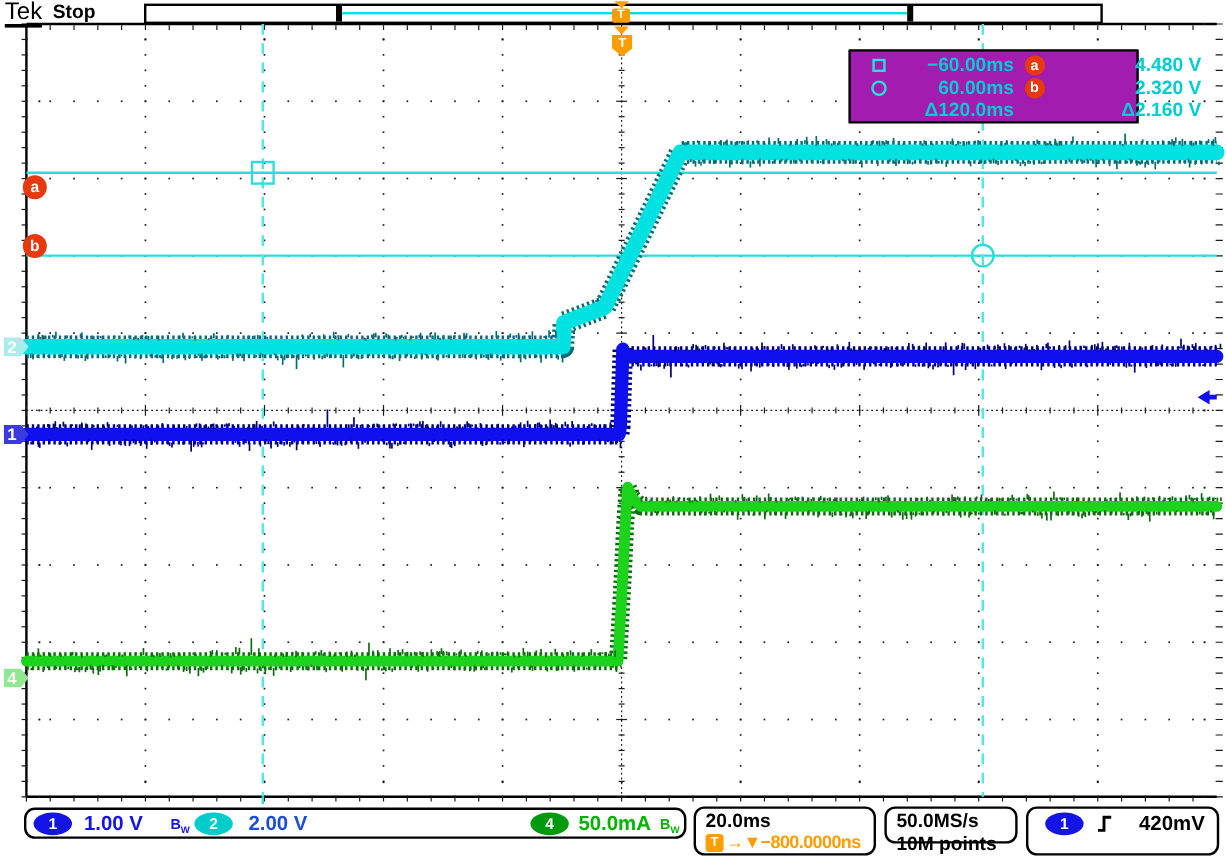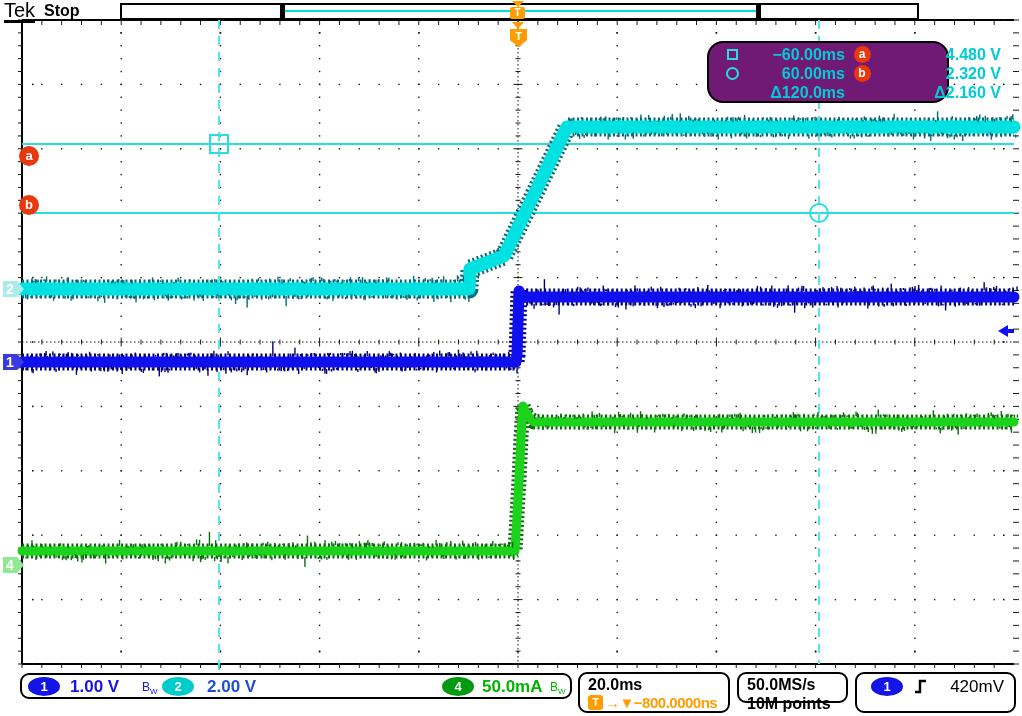--- a/index.html
+++ b/index.html
@@ -21,45 +21,45 @@
     clip-path:polygon(0 0,100% 0,100% 62%,50% 100%,0 62%)}
   
   #scope{position:absolute;left:0;top:0;z-index:1}
   
   .chm{left:1px;width:25px;height:20px;z-index:6;clip-path:polygon(0 0,68% 0,100% 50%,68% 100%,0 100%)}
   .chm-in{position:absolute;inset:2px;clip-path:polygon(0 0,68% 0,100% 50%,68% 100%,0 100%)}
   .chm span{position:absolute;left:5px;top:2px;font-size:14px;font-weight:bold;color:#fff;line-height:16px}
   .abm{left:19px;width:20px;height:20px;border-radius:50%;background:#e8380d;color:#fff;font-size:13px;font-weight:bold;
     text-align:center;line-height:20px;z-index:6}
   
-  .readout{left:707px;top:41px;width:242px;height:62px;background:#701a75;border:2px solid #000;border-radius:16px;z-index:5;
+  .readout{left:707px;top:41px;width:242px;height:62px;background:#a21caf;border:2px solid #000;border-radius:1px;z-index:5;
     display:grid;grid-template-columns:30px 98px 34px 122px;grid-auto-rows:19px;padding:2px 4px 0 8px;
     color:#00ccd4;font-size:16px;font-weight:bold}
   .readout .cell{display:flex;align-items:center;justify-content:flex-end;white-space:nowrap}
   .readout .icn{justify-content:center}
   .sq-ic{width:11px;height:11px;border:2px solid #2adede}
   .ci-ic{width:13px;height:13px;border:2px solid #2adede;border-radius:50%}
   .ab-badge{width:17px;height:17px;border-radius:50%;background:#e8380d;color:#fff;font-size:12px;font-weight:bold;
     text-align:center;line-height:17px;margin:0 auto}
   
   .bbox{background:#fff;border:2px solid #000;border-radius:9px;z-index:5}
   .box1{left:20px;top:673px;width:552px;height:26px}
   .box1 .it{position:absolute;top:2px;white-space:nowrap}
   .oval{width:32px;height:19px;border-radius:50%;color:#fff;font-size:13px;font-weight:bold;text-align:center;line-height:19px}
   .sc{font-size:17px;font-weight:bold;line-height:20px}
-  .bw{font-size:12px;font-weight:normal;line-height:20px}
+  .bw{font-size:12px;font-weight:bold;line-height:20px}
   .bw sub{font-size:8px}
   .box2{left:578px;top:672px;width:152px;height:41px;padding:1px 0 0 8px}
   .box2 .tb{font-size:16px;font-weight:bold;color:#000;line-height:19px}
   .trigline{display:flex;align-items:center;gap:2px}
   .t-badge{width:15px;height:15px;background:#ff9d00;border-radius:3px;color:#fff;font-size:11px;font-weight:bold;text-align:center;line-height:15px}
   .tpos{color:#ff9d00;font-size:15px;font-weight:bold;letter-spacing:-0.5px}
   .box3{left:737px;top:672px;width:111px;height:31px;padding:1px 0 4px 8px;font-size:16px;font-weight:bold;color:#000;line-height:19px}
   .box4{left:855px;top:672px;width:161px;height:41px;padding:3px 10px 0 14px;display:flex;align-items:flex-start;gap:10px}
-  .box4 .lvl{font-size:17px;font-weight:normal;color:#000;line-height:19px;margin-left:auto}
+  .box4 .lvl{font-size:17px;font-weight:bold;color:#000;line-height:19px;margin-left:auto}
 </style>
 </head>
 <body>
 
 <div class="abs tek">Tek</div>
 <div class="abs status">Stop</div>
 
 <div class="abs record-bar">
   <div class="rb-line"></div>
   <div class="rb-bracket" style="left:158px"></div>

